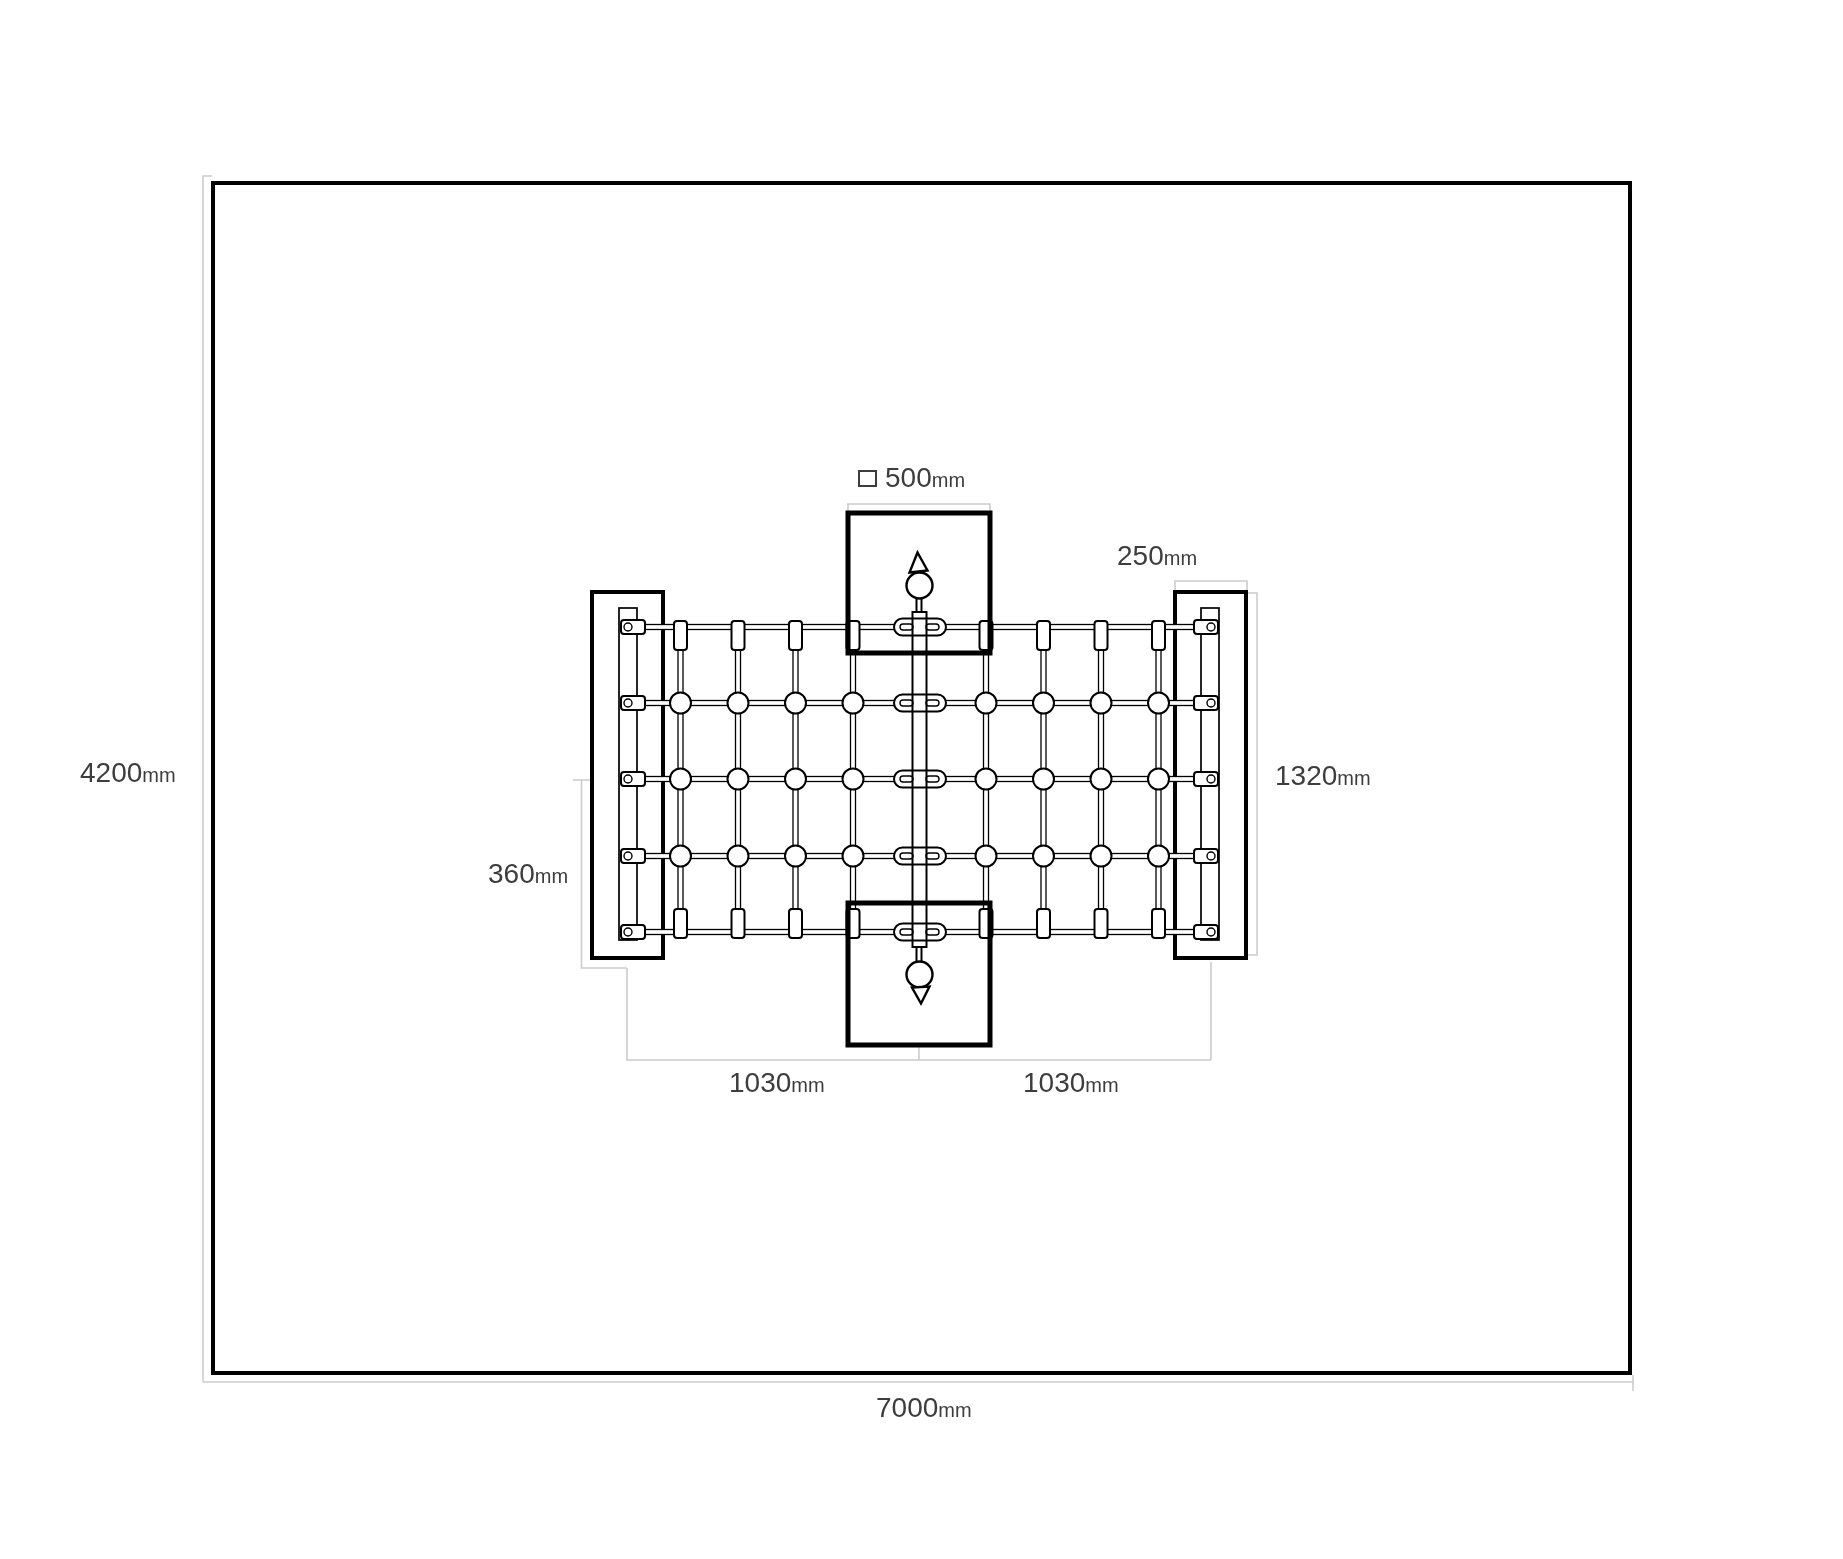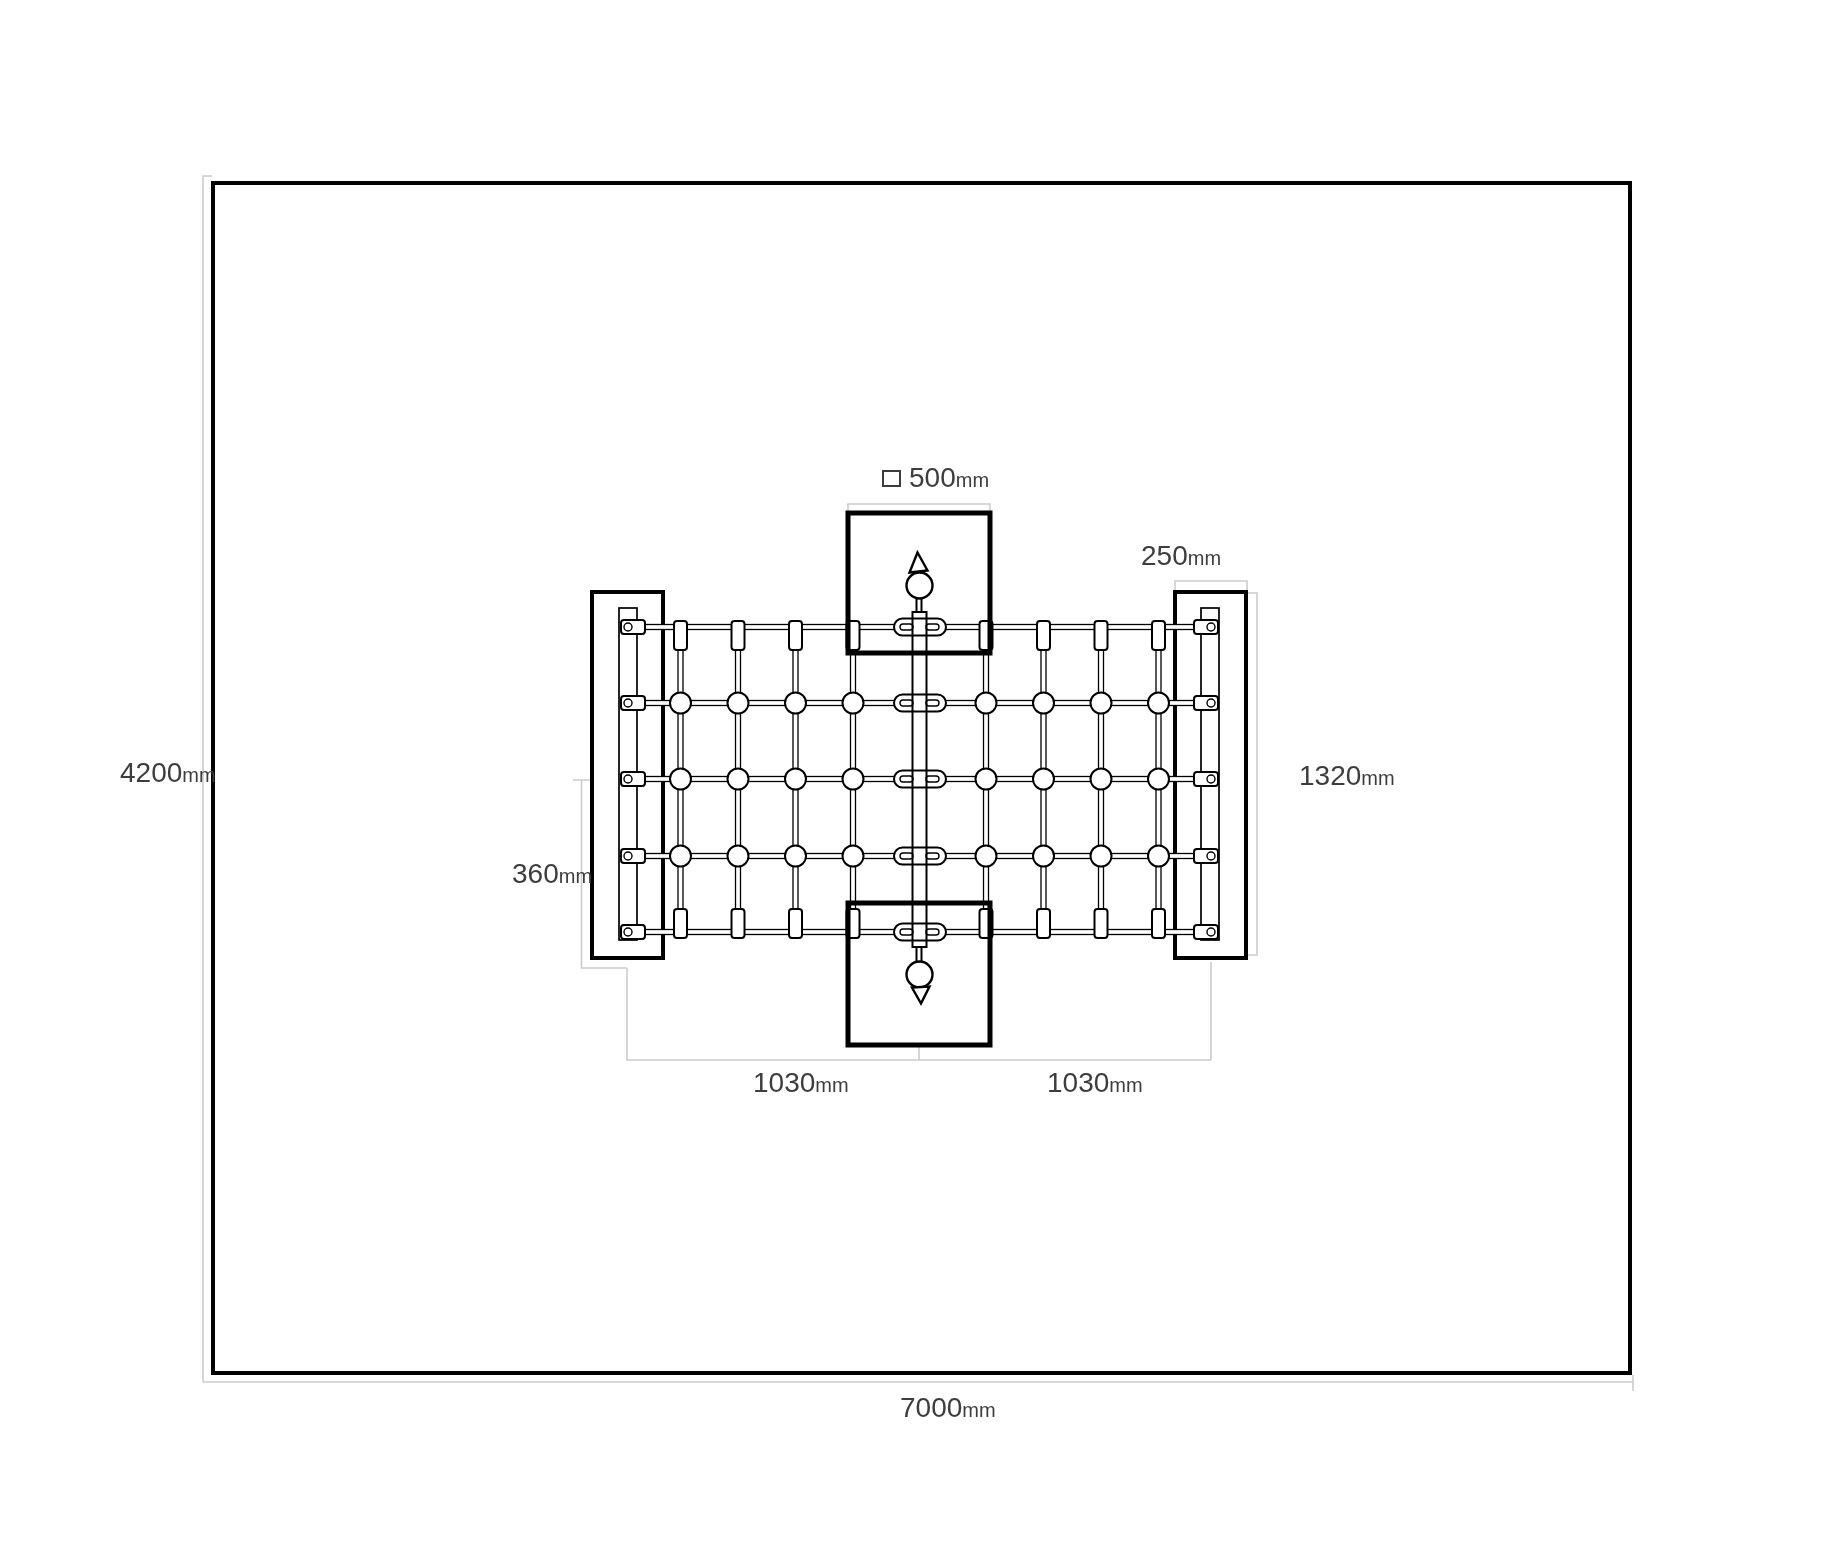--- a/index.html
+++ b/index.html
@@ -1,20 +1,20 @@
 <!DOCTYPE html>
 <html><head>
 <meta charset="utf-8">
 <style>
   html,body{margin:0;padding:0;background:#ffffff;}
   #page{position:relative;width:1843px;height:1559px;background:#ffffff;overflow:hidden;
         font-family:"Liberation Sans",sans-serif;}
   #drawing{position:absolute;left:0;top:0;}
   .dim-label{position:absolute;white-space:nowrap;color:#3d3d3d;font-size:28px;line-height:1;
-             letter-spacing:0;margin-left:24px;}
+             letter-spacing:0;}
   .dim-label .unit{font-size:20px;}
   .sq-icon{display:inline-block;width:15px;height:13px;border:2.6px solid #3d3d3d;
            margin-right:8px;background:#fff;}
 </style>
 </head>
 <body>
 
 <div id="page">
 
   <svg id="drawing" width="1843" height="1559" viewBox="0 0 1843 1559">
@@ -145,21 +145,21 @@
       <polygon points="917.5,552.5 909.5,572.5 927.5,570.5" stroke-width="2.4"></polygon>
     </g>
 
     <g fill="#fff" stroke="#000">
       <path d="M916.5,946 L916.5,962 M921.5,946 L921.5,962" stroke-width="2" fill="none"></path>
       <circle cx="919.5" cy="974.5" r="13" stroke-width="2.4"></circle>
       <polygon points="912,987.5 929.5,986.5 921,1003.5" stroke-width="2.4"></polygon>
     </g>
   </svg>
 
-  <div class="dim-label" style="left:96px;top:759px;">
+  <div class="dim-label" style="left:80px;top:759px;">
     <span class="num">4200</span><span class="unit">mm</span>
   </div>
 
   <div class="dim-label" style="left:876px;top:1394px;">
     <span class="num">7000</span><span class="unit">mm</span>
   </div>
 
   <div class="dim-label" style="left:858px;top:464px;">
     <span class="sq-icon"></span><span class="num">500</span><span class="unit">mm</span>
   </div>

